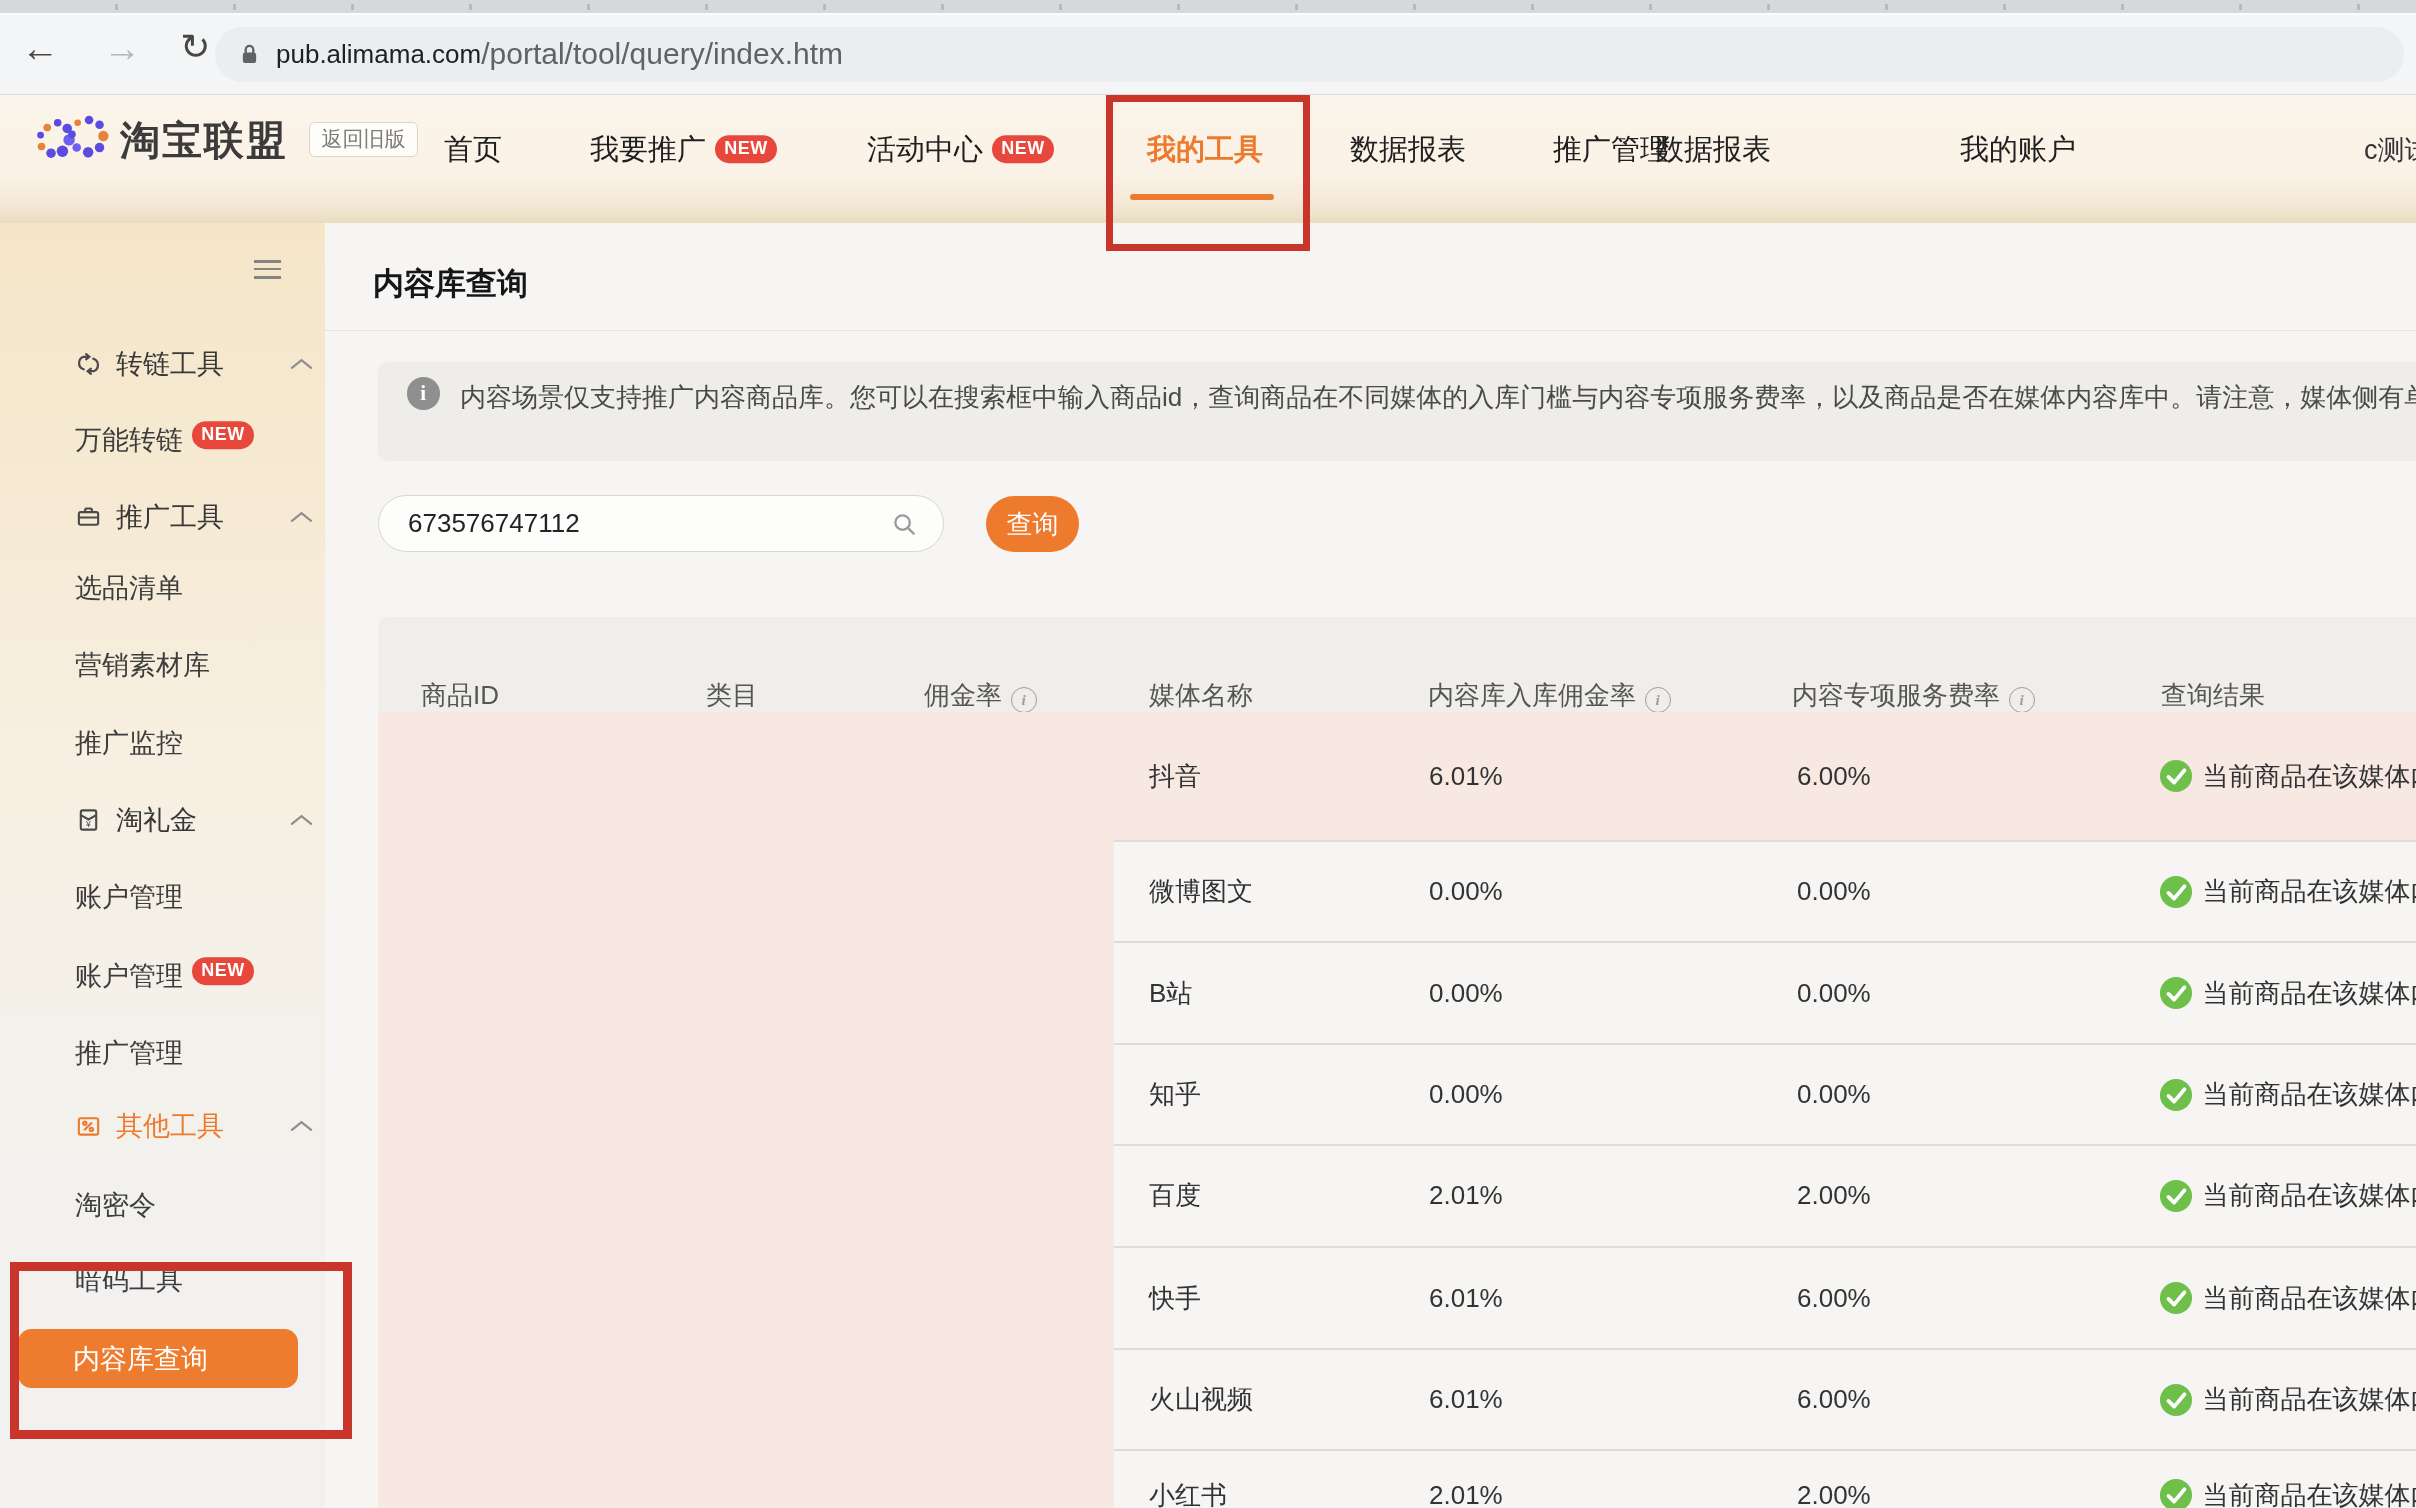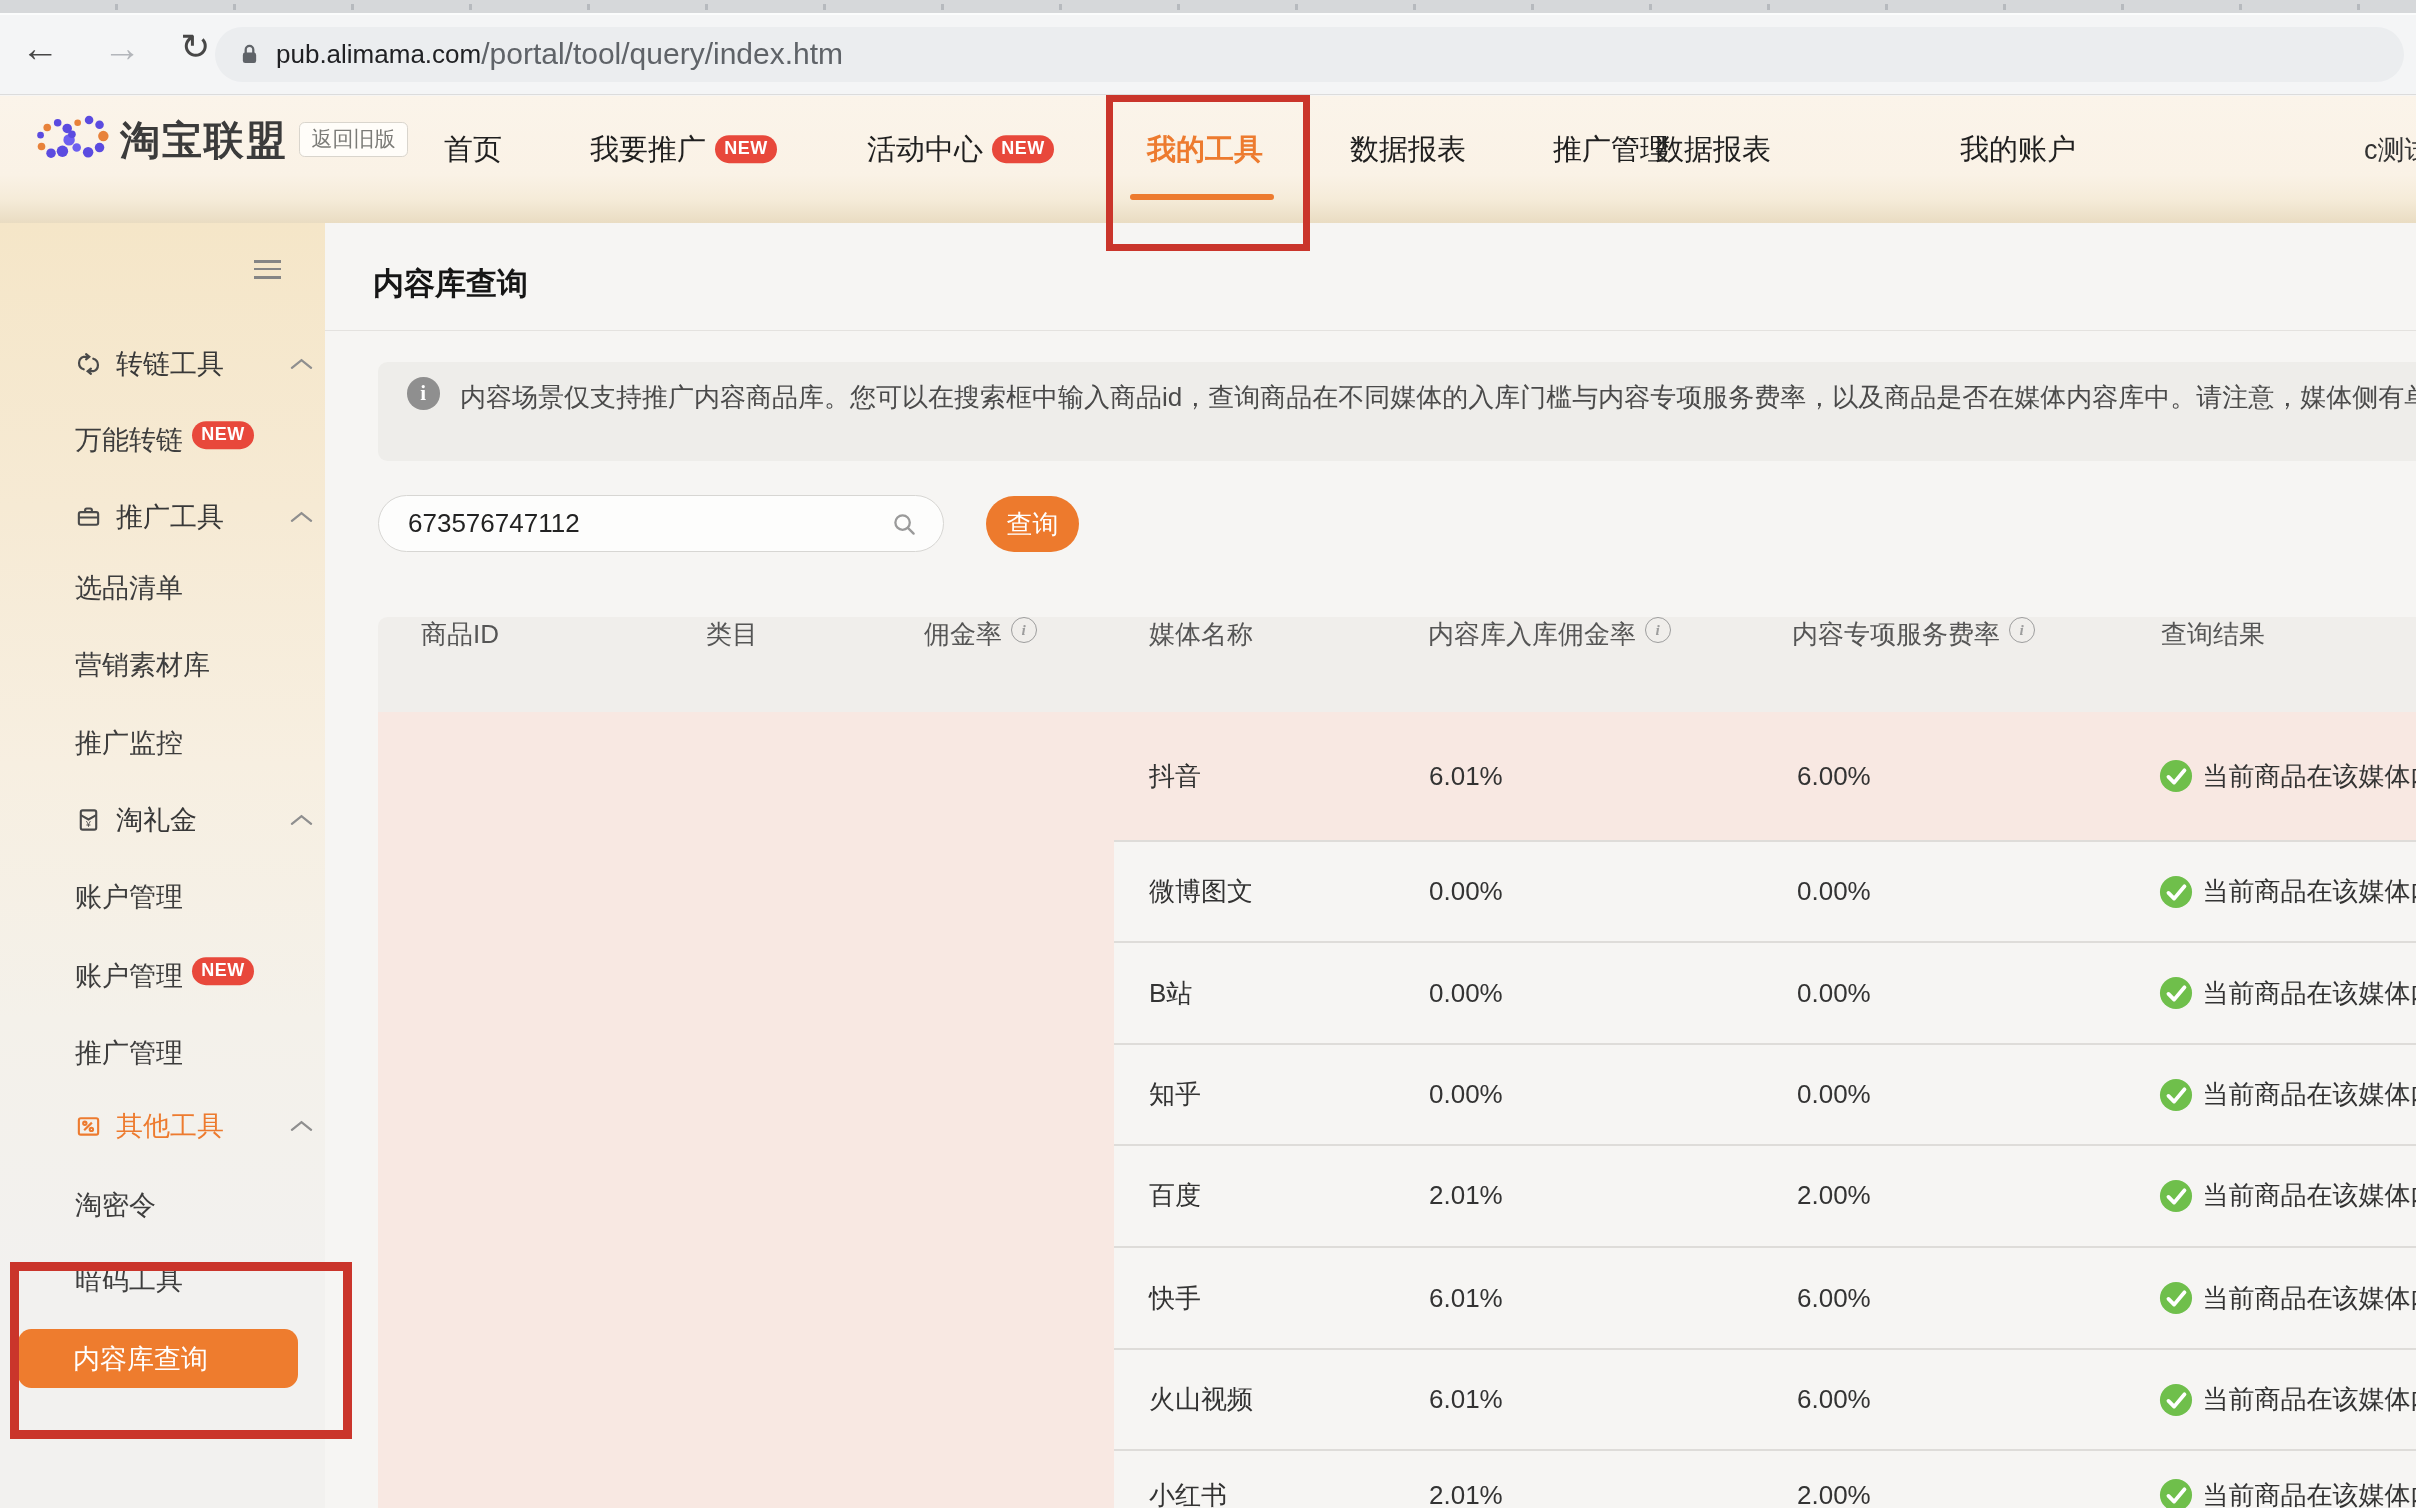--- a/index.html
+++ b/index.html
@@ -20,21 +20,21 @@
     border-radius:28px;display:flex;align-items:center;padding-left:25px;box-sizing:border-box;}
   .urlbar .lock{width:19px;height:25px;margin-right:17px;flex:0 0 auto;}
   .url-domain{font-size:26px;color:#202124;white-space:nowrap;}
   .url-path{font-size:30px;color:#5f6368;white-space:nowrap;}
 
   
   .site-header{position:absolute;left:0;top:96px;width:2416px;height:127px;
     background:linear-gradient(180deg,#fbf4ea 0%,#faf2e6 62%,#f5ebd8 82%,#e9dcc2 100%);}
   .logo-dots{position:absolute;left:32px;top:15.3px;width:78px;height:54px;}
   .logo-text{position:absolute;left:120px;top:17px;font-size:40px;font-weight:700;color:#3b3b3b;letter-spacing:1.9px;white-space:nowrap;}
-  .back-old{position:absolute;left:299px;top:26px;height:32.5px;padding:0 11.5px;background:#fffdf9;
+  .back-old{position:absolute;left:309px;top:26px;height:32.5px;padding:0 11.5px;background:#fffdf9;
     border:1.9px solid #d9d5cd;border-radius:5.7px;font-size:21px;color:#7b7b77;display:flex;align-items:center;white-space:nowrap;cursor:pointer;}
   .nav-item{position:absolute;top:34px;font-size:29px;font-weight:500;color:#1f1f1f;white-space:nowrap;cursor:pointer;}
   .nav-item.active{color:#ed7b2f;font-weight:700;}
   .n1{left:444px}.n2{left:590px}.n3{left:867px}.n4{left:1147px}.n5{left:1350px}
   .n6{left:1553px}.n7{left:1655px}.n8{left:1960px}
   .nav-account{position:absolute;left:2364px;top:36px;font-size:27px;color:#333;white-space:nowrap;cursor:pointer;}
   .badge{display:inline-block;margin-left:8.6px;background:#e8483b;color:#fff;font-size:18px;font-weight:700;
     padding:2.9px 9.6px 3.8px;border-radius:955px;transform:translateY(-4.8px);letter-spacing:0.5px;}
   .nav-underline{position:absolute;left:1130px;top:98px;width:144px;height:5.7px;background:#ed7b2f;border-radius:2.9px;}
 
@@ -72,21 +72,21 @@
 
   .search-input{position:absolute;left:53px;top:272px;width:566px;height:57px;background:#fdfdfc;
     border:1.9px solid #d7d6d3;border-radius:30px;box-sizing:border-box;font-size:26px;color:#222;
     padding:0 67px 0 29px;outline:none;font-family:inherit;}
   .mag{position:absolute;left:567px;top:289px;width:25px;height:25px;cursor:pointer;}
   .query-btn{position:absolute;left:661px;top:273px;width:93px;height:56px;border-radius:29px;background:#ed7a2d;
     border:none;color:#fff;font-size:26px;display:flex;align-items:center;justify-content:center;cursor:pointer;font-family:inherit;}
 
   
   .thead{position:absolute;left:53px;top:394px;width:2074px;height:96px;background:#f0eeeb;border-radius:9.6px 9.6px 0 0;}
-  .th{position:absolute;top:0;height:96px;display:flex;align-items:flex-start;font-size:26px;color:#555;white-space:nowrap;}
+  .th{position:absolute;top:0;height:96px;display:flex;align-items:flex-end;font-size:26px;color:#555;white-space:nowrap;}
   .th1{left:43px}.th2{left:328px}.th3{left:546px}.th4{left:771px}.th5{left:1050px}.th6{left:1414px}.th7{left:1783px}
   .info-i{margin-left:8.6px;width:24px;height:24px;border:1.9px solid #9d9d9d;border-radius:50%;color:#9d9d9d;
     font:italic 700 15.3px "Liberation Serif",serif;display:inline-flex;align-items:center;justify-content:center;flex:0 0 auto;cursor:pointer;}
   .pink-col{position:absolute;left:53px;top:489px;width:736px;height:796px;background:#f8e8e2;}
   .pink-row1{position:absolute;left:53px;top:489px;width:2074px;height:128px;background:#f8e8e2;}
   .trow{position:absolute;left:53px;width:2074px;}
   .r1{top:489px;height:128px}.r2{top:618px;height:101px}.r3{top:719px;height:102px}.r4{top:821px;height:101px}
   .r5{top:922px;height:101px}.r6{top:1024px;height:102px}.r7{top:1126px;height:101px}.r8{top:1227px;height:90px}
   .td{position:absolute;top:0;height:100%;display:flex;align-items:center;font-size:26px;color:#333;white-space:nowrap;}
   .td-media{left:771px}.td-entry{left:1051px}.td-service{left:1419px}

